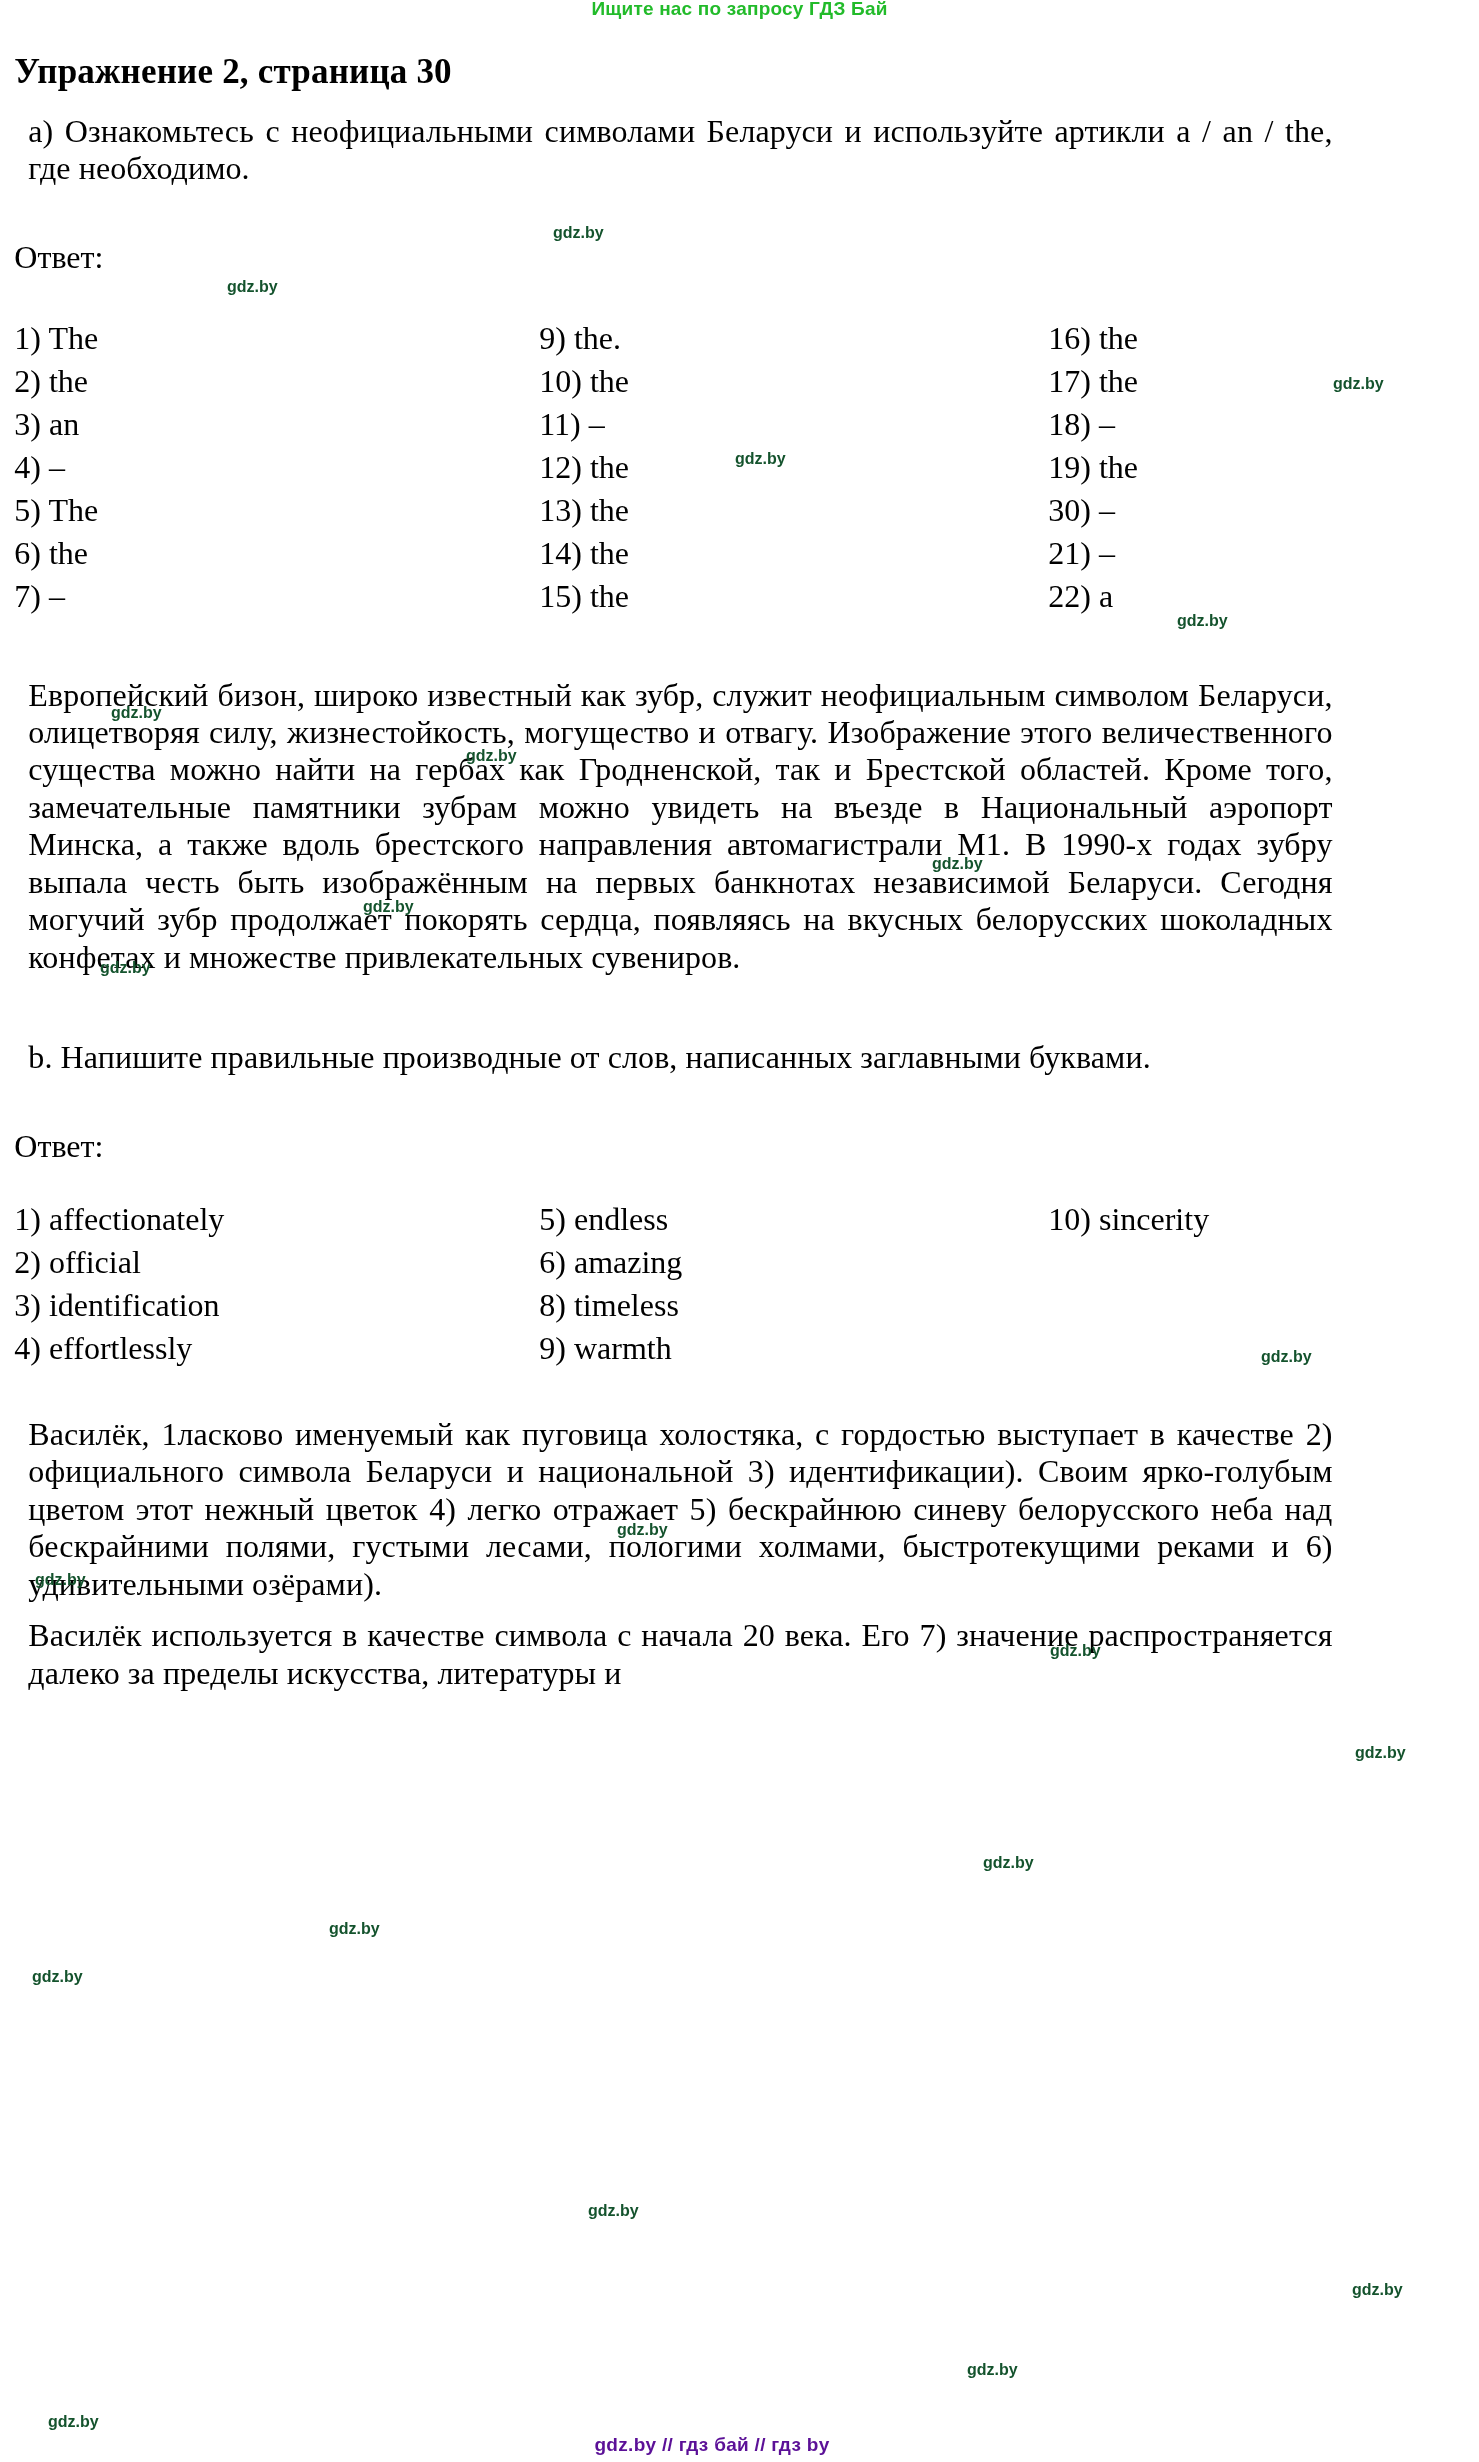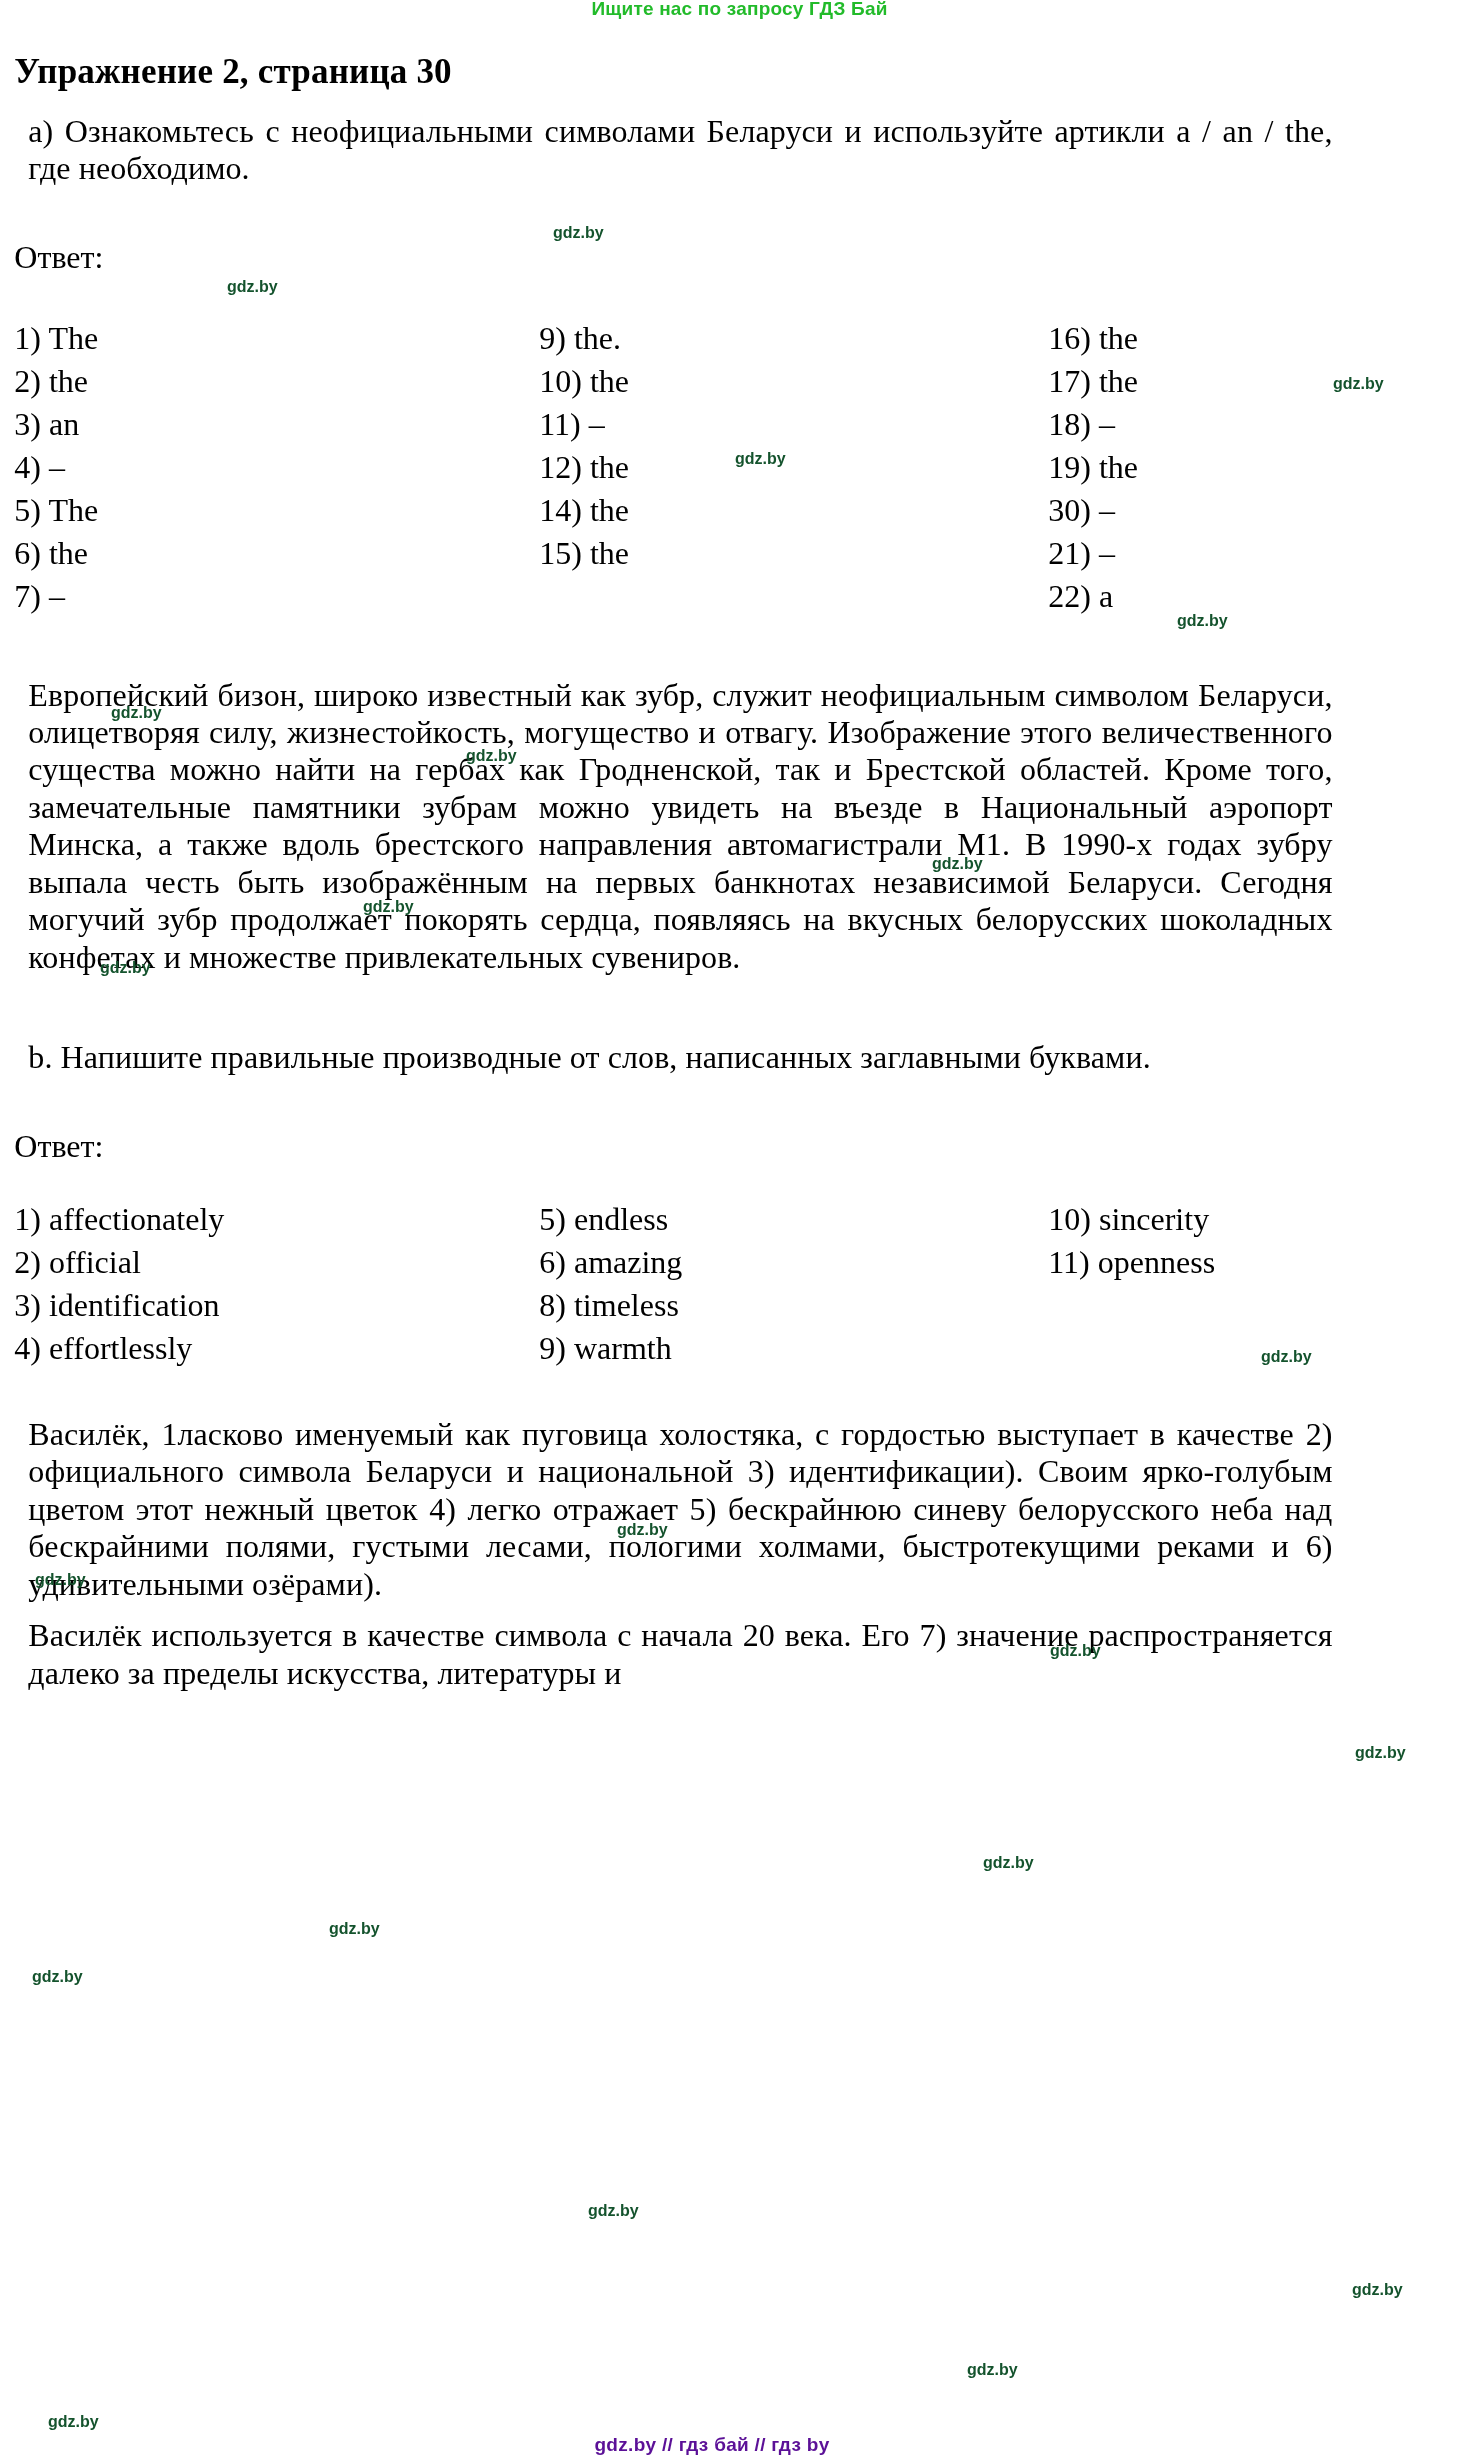--- a/index.html
+++ b/index.html
@@ -130,20 +130,21 @@
       <div class="row">4) –</div>
       <div class="row">5) The</div>
       <div class="row">6) the</div>
       <div class="row">7) –</div>
     </div>
     <div class="col">
       <div class="row">9) the.</div>
       <div class="row">10) the</div>
       <div class="row">11) –</div>
       <div class="row">12) the</div>
+      <div class="row">13) the</div>
       <div class="row">14) the</div>
       <div class="row">15) the</div>
     </div>
     <div class="col">
       <div class="row">16) the</div>
       <div class="row">17) the</div>
       <div class="row">18) –</div>
       <div class="row">19) the</div>
       <div class="row">30) –</div>
       <div class="row">21) –</div>
@@ -165,21 +166,20 @@
       <div class="row">4) effortlessly</div>
     </div>
     <div class="col">
       <div class="row">5) endless</div>
       <div class="row">6) amazing</div>
       <div class="row">8) timeless</div>
       <div class="row">9) warmth</div>
     </div>
     <div class="col">
       <div class="row">10) sincerity</div>
-      <div class="row">11) openness</div>
     </div>
   </div>
 
   <p class="para final-para">Василёк, 1ласково именуемый как пуговица холостяка, с гордостью выступает в качестве 2) официального символа Беларуси и национальной 3) идентификации). Своим ярко-голубым цветом этот нежный цветок 4) легко отражает 5) бескрайнюю синеву белорусского неба над бескрайними полями, густыми лесами, пологими холмами, быстротекущими реками и 6) удивительными озёрами).</p>
   <p class="para tight">Василёк используется в качестве символа с начала 20 века.  Его 7) значение распространяется далеко за пределы искусства, литературы и</p>
 
 </div>
 
 <div id="watermark-layer">
     <div class="wm" style="left: 553px; top: 224px;">gdz.by</div>

